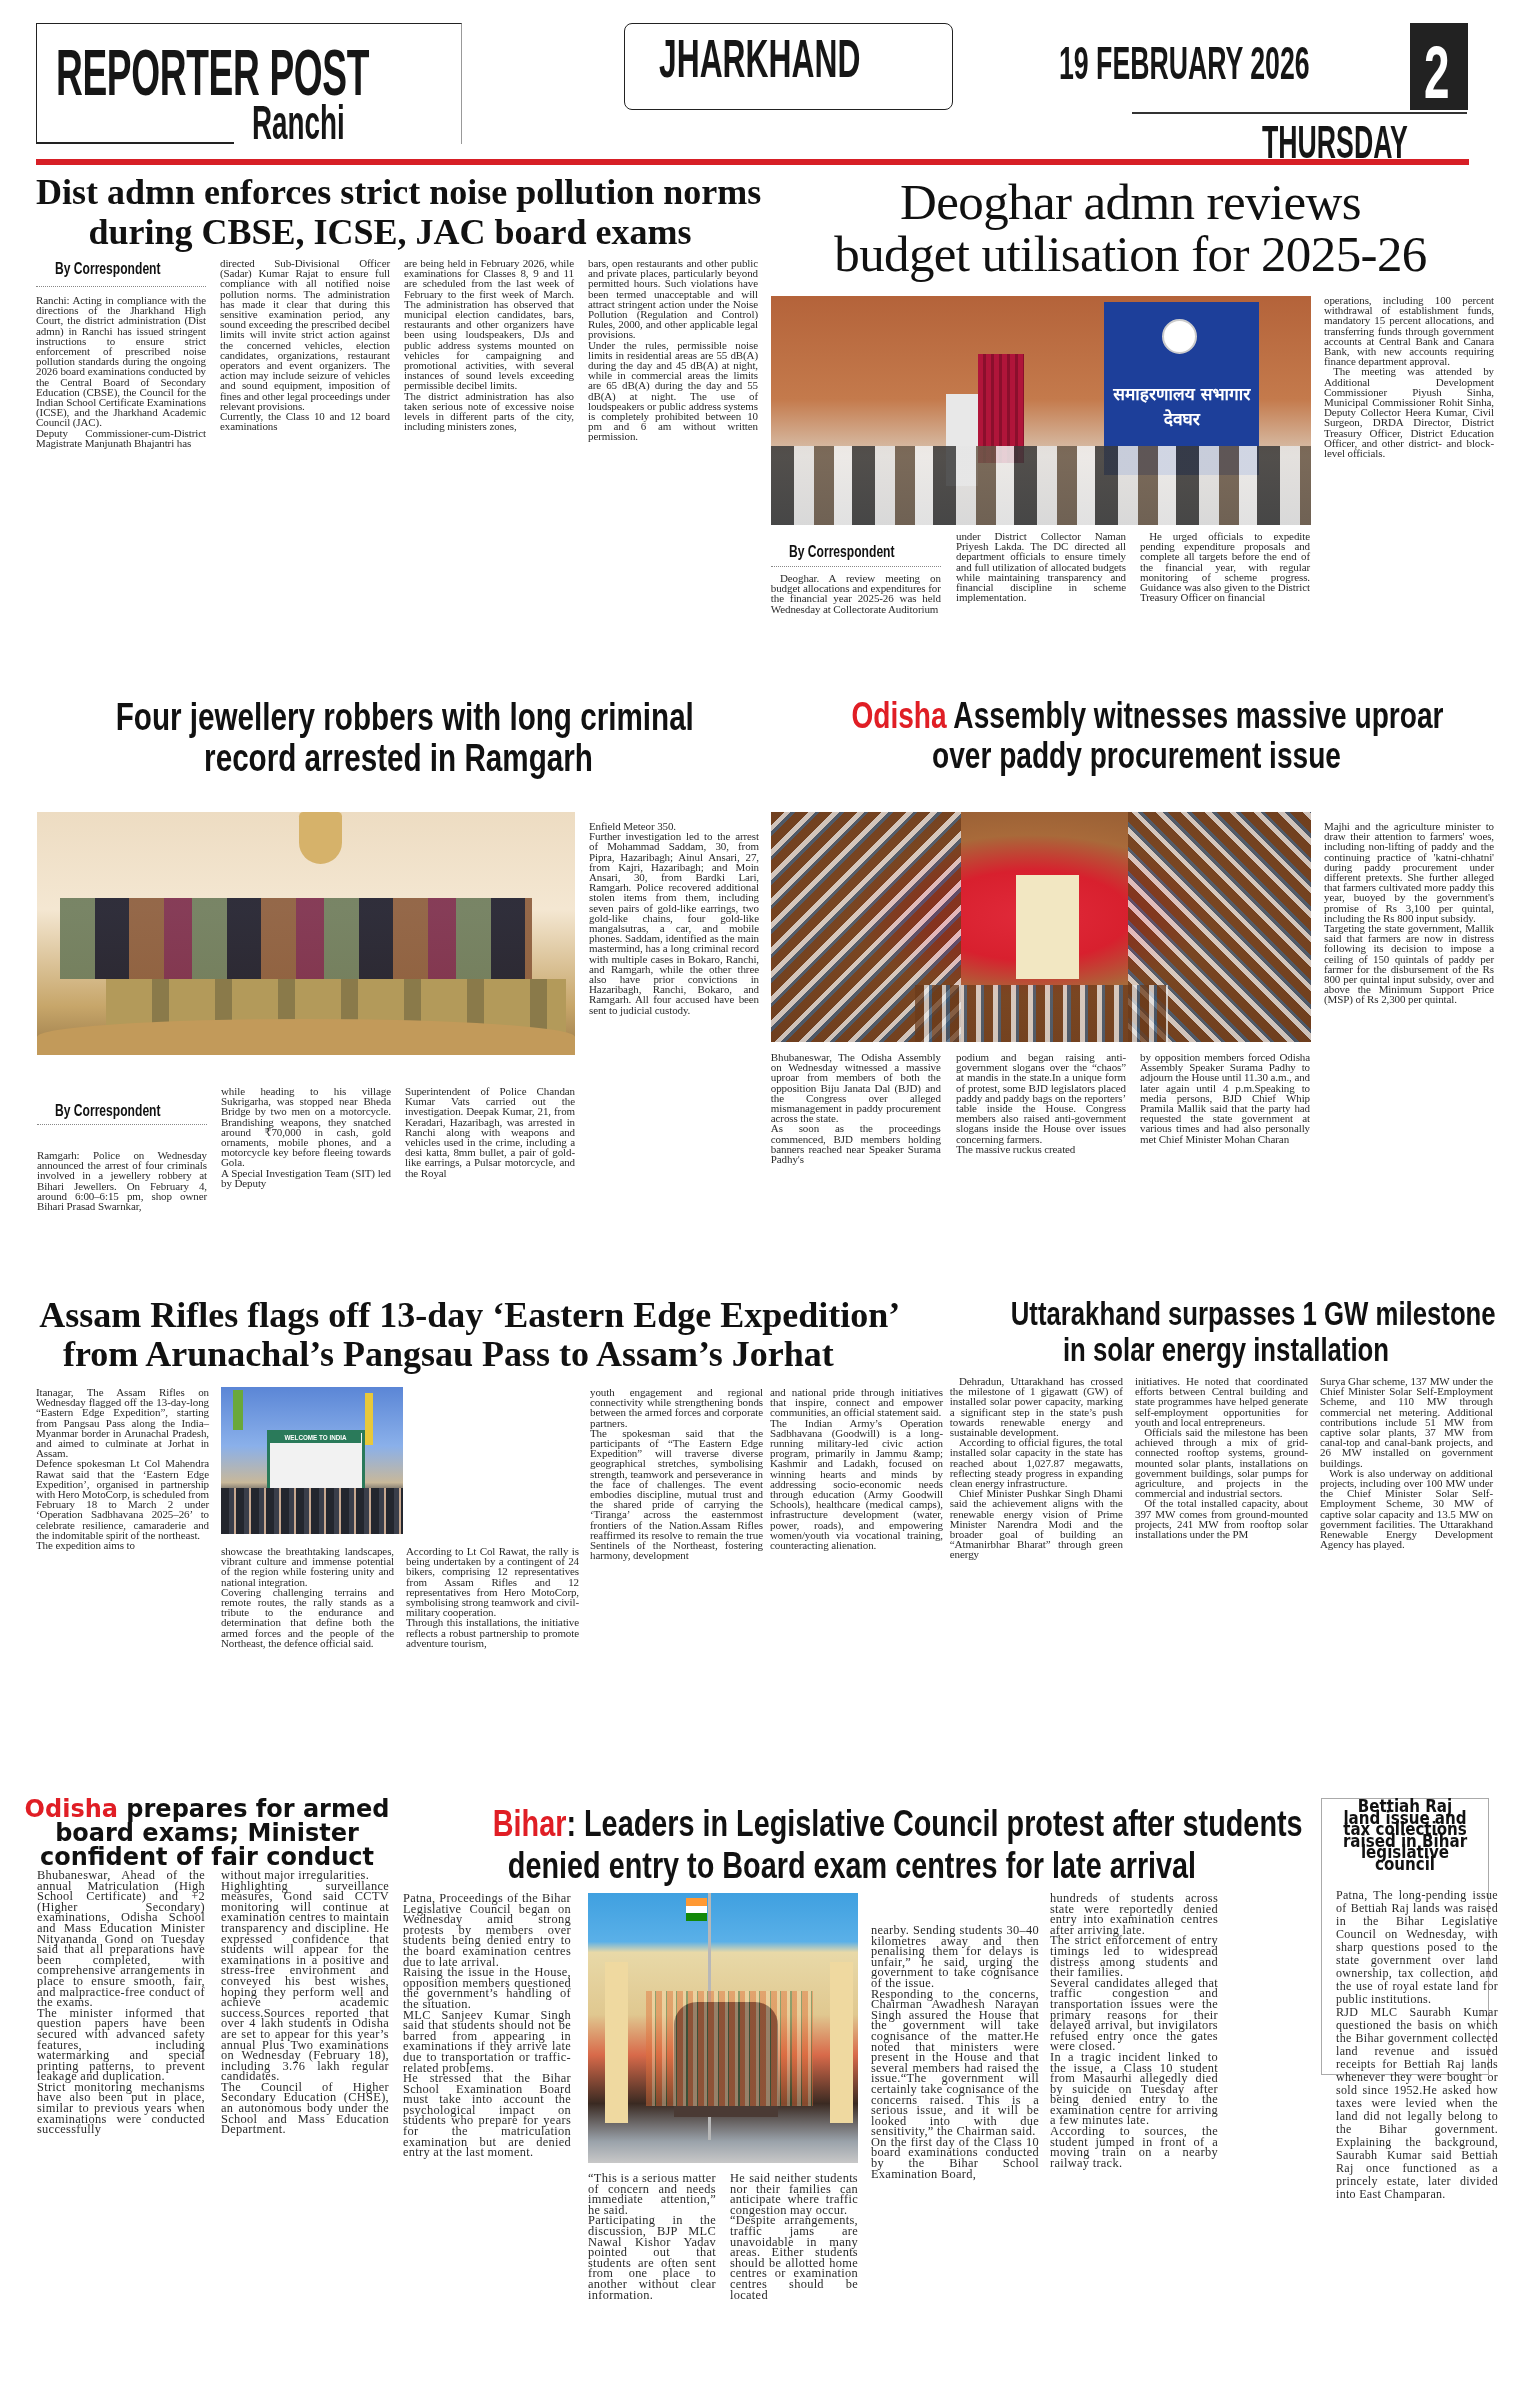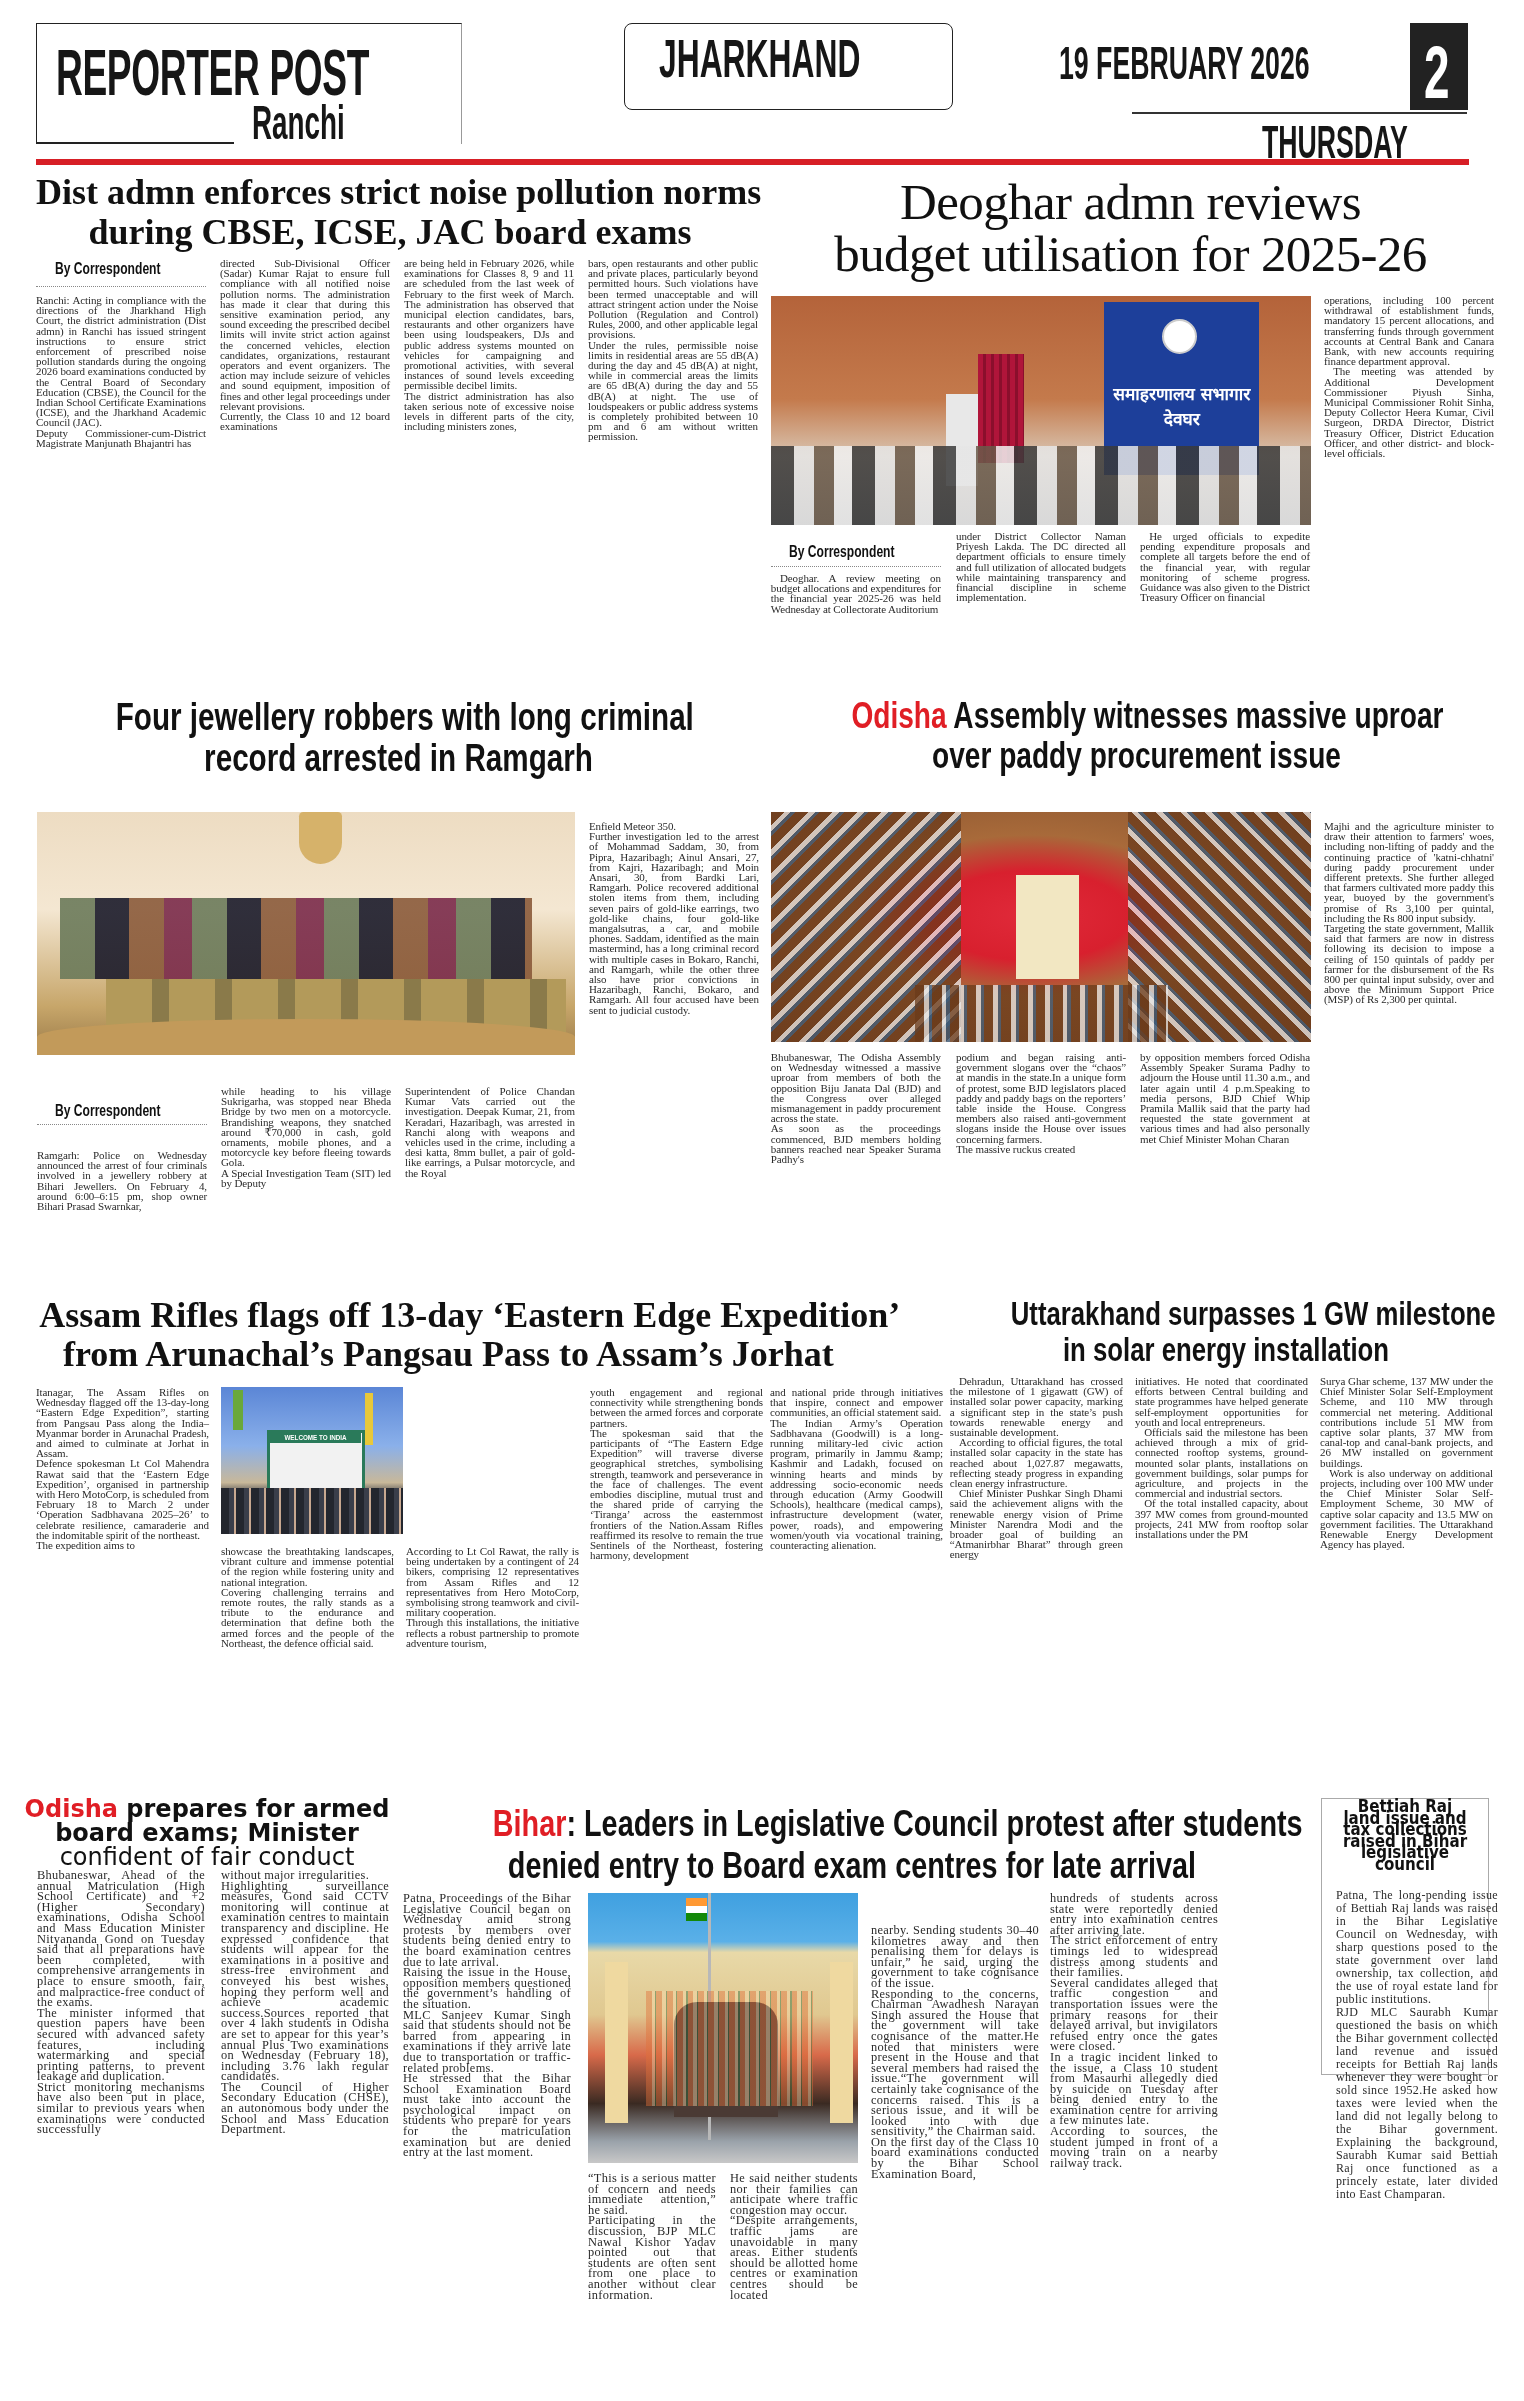--- a/index.html
+++ b/index.html
@@ -216,21 +216,21 @@
       <p>Work is also underway on additional projects, including over 100 MW under the Chief Minister Solar Self-Employment Scheme, 30 MW of captive solar capacity and 13.5 MW on government facilities. The Uttarakhand Renewable Energy Development Agency has played.</p>
   </div>
 </div>
 
 <div class="abs" style="left:0;top:1789px;width:414px;height:612px;">
   <div class="hl" style="left:23px;top:8px;width:368px;font-family:'DejaVu Sans',sans-serif;font-weight:900;font-size:24px;">
     <span class="red">Odisha</span>
     <span>prepares for armed</span>
   </div>
   <div class="hl" style="left:23px;top:32px;width:368px;font-family:'DejaVu Sans',sans-serif;font-weight:900;font-size:24px;">board exams; Minister</div>
-  <div class="hl" style="left:23px;top:56px;width:368px;font-family:'DejaVu Sans',sans-serif;font-weight:400;font-size:24px;">confident of fair conduct</div>
+  <div class="hl" style="left:23px;top:56px;width:368px;font-family:'DejaVu Sans',sans-serif;font-weight:700;font-size:24px;">confident of fair conduct</div>
 
   <div class="col wide" style="left:37px;top:81px;width:168px;">
     <p>Bhubaneswar, Ahead of the annual Matriculation (High School Certificate) and +2 (Higher Secondary) examinations, Odisha School and Mass Education Minister Nityananda Gond on Tuesday said that all preparations have been completed, with comprehensive arrangements in place to ensure smooth, fair, and malpractice-free conduct of the exams.</p>
       <p>The minister informed that question papers have been secured with advanced safety features, including watermarking and special printing patterns, to prevent leakage and duplication.</p>
       <p>Strict monitoring mechanisms have also been put in place, similar to previous years when examinations were conducted successfully</p>
   </div>
   <div class="col wide" style="left:221px;top:81px;width:168px;">
     <p>without major irregularities.</p>
       <p>Highlighting surveillance measures, Gond said CCTV monitoring will continue at examination centres to maintain transparency and discipline. He expressed confidence that students will appear for the examinations in a positive and stress-free environment and conveyed his best wishes, hoping they perform well and achieve academic success.Sources reported that over 4 lakh students in Odisha are set to appear for this year’s annual Plus Two examinations on Wednesday (February 18), including 3.76 lakh regular candidates.</p>
       <p>The Council of Higher Secondary Education (CHSE), an autonomous body under the School and Mass Education Department.</p>

